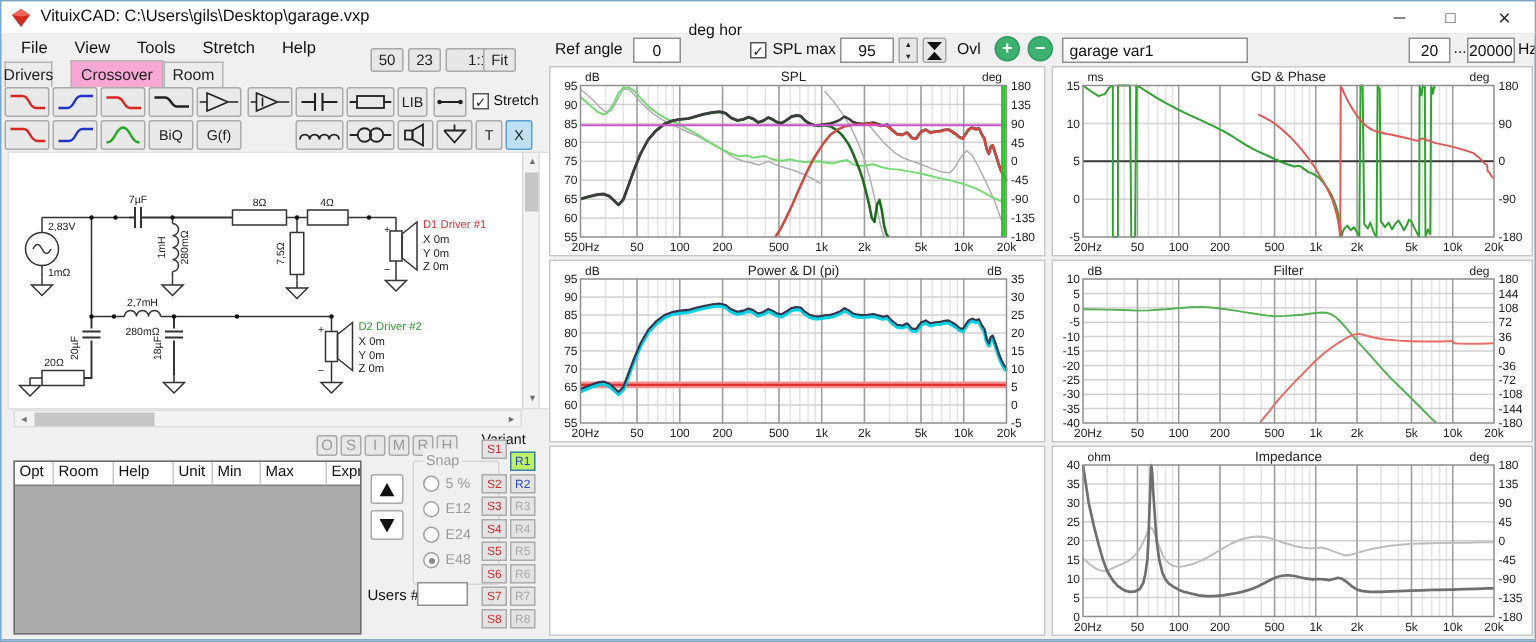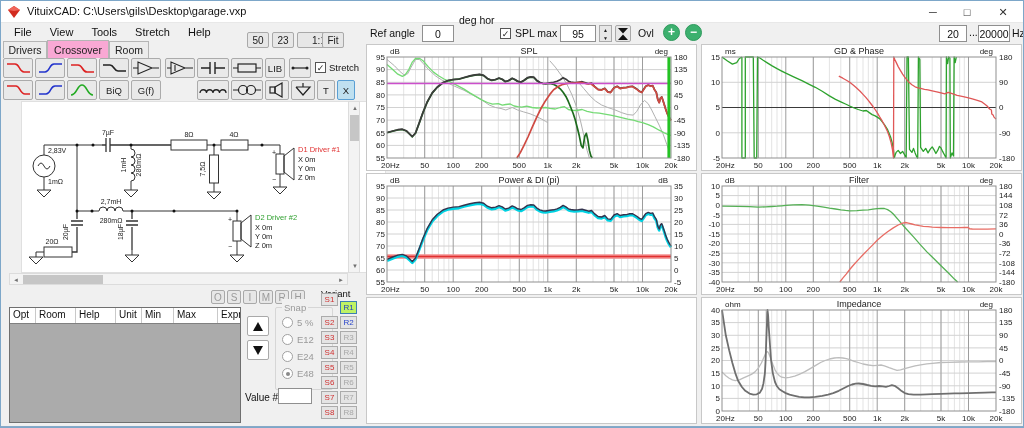--- a/index.html
+++ b/index.html
@@ -79,26 +79,27 @@
   <input class="inp" style="left: 559px; top: 24px; width: 36px; height: 17px;" readonly="" value="95">
   <div class="abs" style="left:598px;top:24px;width:13px;height:17px;border:1px solid #a9a9a9;background:#e7e7e7;font-size:5px;text-align:center;line-height:8px;color:#222">▲<br>▼</div>
   <div class="b" style="left:614px;top:24px;width:16px;height:17px">
     <svg width="10" height="14">
         <path d="M0,1 H10 L5,6.5 Z M0,13 H10 L5,7.5 Z" fill="#111"></path>
       </svg>
   </div>
   <span class="l" style="left:637px;top:24px">Ovl</span>
   <div class="circlebtn" style="left:662px;top:23px">+</div>
   <div class="circlebtn" style="left:684px;top:23px">−</div>
+  <input class="inp left" style="left: 707px; top: 24px; width: 124px; height: 17px;" readonly="" value="garage var1">
   <input class="inp" style="left: 938px; top: 24px; width: 28px; height: 17px;" readonly="" value="20">
   <span class="l" style="left:968px;top:23px">...</span>
   <input class="inp" style="left: 977px; top: 24px; width: 32px; height: 17px;" readonly="" value="20000">
   <span class="l" style="left:1011px;top:24px">Hz</span>
 
-  <div class="tab" style="left:2px;top:40px;width:44px">Drivers</div>
+  <div class="tab" style="left:2px;top:40px;width:32px">Drivers</div>
   <div class="tab active" style="left:46px;top:39px;width:62px">Crossover</div>
   <div class="tab" style="left:108px;top:40px;width:40px">Room</div>
   <div class="b" style="left:246px;top:31px;width:22px;height:16px">50</div>
   <div class="b" style="left:271px;top:31px;width:22px;height:16px">23</div>
   <div class="b" style="left:296px;top:31px;width:44px;height:16px">1:1</div>
   <div class="b" style="left:321px;top:31px;width:22px;height:16px">Fit</div>
 
   <div class="tbtn" style="left:2px;top:57px;width:30px">
     <svg width="26" height="16">
         <path d="M2,4 H10 C15,4 14,12 19,12 H25" stroke="#d22" fill="none" stroke-width="1.6"></path>
@@ -187,21 +188,21 @@
       </svg>
     </div>
   <div class="tbtn" style="left:290px;top:79px;width:24px">
     <svg width="18" height="16">
         <path d="M9,1 V5 M2,5 H16 L9,13 L2,5" fill="none" stroke="#222" stroke-width="1.2"></path>
       </svg>
     </div>
   <div class="tbtn" style="left:316px;top:79px;width:18px">T</div>
   <div class="tbtn sel" style="left:336px;top:79px;width:18px">X</div>
 
-  <div class="abs" style="left:20px;top:100px;width:365px;height:172px;background:#fff;border:1px solid #e0e0e0">
+  <div class="abs" style="left:4px;top:100px;width:365px;height:172px;background:#fff;border:1px solid #e0e0e0">
     <svg width="337" height="170" viewBox="0 0 337 170" font-family="Liberation Sans,sans-serif">
       <defs>
         <g id="gnd" stroke="#333" stroke-width="1" fill="none">
           <line x1="0" y1="-5" x2="0" y2="0"></line>
             <path d="M-7,0 L7,0 L0,7 Z"></path>
         </g>
         <g id="spk" stroke="#333" stroke-width="1" fill="none">
           <rect x="-4" y="0" width="8" height="20"></rect>
             <path d="M4,2 L14,-6 L14,26 L4,18 Z"></path>
         </g>
@@ -335,21 +336,21 @@
   <span class="l gray" style="left:281px;top:298px;font-size:9.5px;background:#f0f0f0;padding:0 2px">Snap</span>
   <div class="radio" style="left:281px;top:316px"></div>
   <span class="l gray" style="left:296px;top:313px;font-size:9.5px">5 %</span>
   <div class="radio" style="left:281px;top:333px"></div>
   <span class="l gray" style="left:296px;top:330px;font-size:9.5px">E12</span>
   <div class="radio" style="left:281px;top:350px"></div>
   <span class="l gray" style="left:296px;top:347px;font-size:9.5px">E24</span>
   <div class="radio sel" style="left:281px;top:367px"></div>
   <span class="l gray" style="left:296px;top:364px;font-size:9.5px">E48</span>
 
-  <span class="l" style="left:244px;top:388px;font-size:10px">Value #</span>
+  <span class="l" style="left:244px;top:388px;font-size:10px">Users #</span>
   <input class="inp" style="left: 277px; top: 387px; width: 34px; height: 16px;" readonly="" value="">
 
   <span class="l" style="left:320px;top:284px;font-size:9.5px">Variant</span>
   <div class="vbtn s" style="left:320px;top:292px">S1</div>
   <div class="vbtn rsel" style="left:339px;top:300px">R1</div>
   <div class="vbtn s" style="left:320px;top:315px">S2</div>
   <div class="vbtn r" style="left:339px;top:315px">R2</div>
   <div class="vbtn s" style="left:320px;top:330px">S3</div>
   <div class="vbtn dis" style="left:339px;top:330px">R3</div>
   <div class="vbtn s" style="left:320px;top:345px">S4</div>

